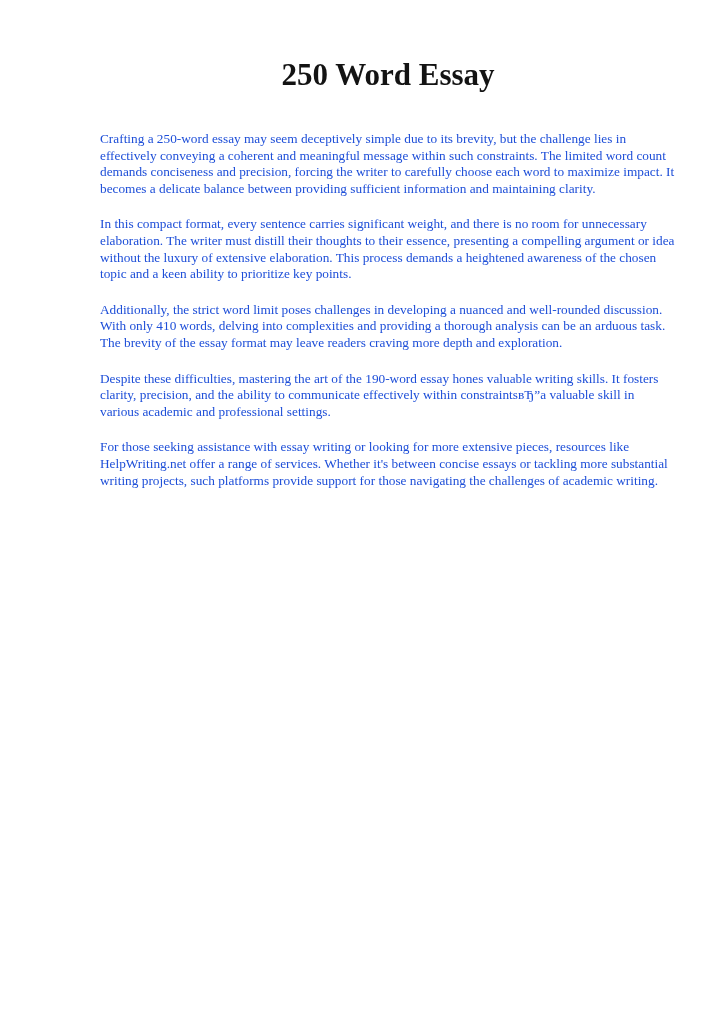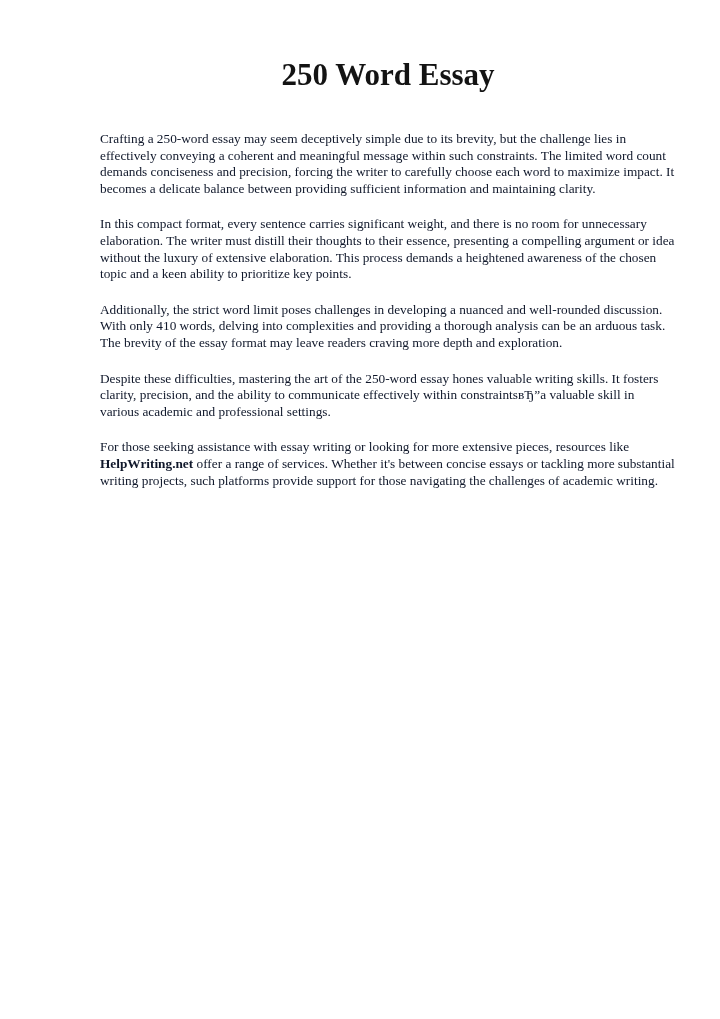--- a/index.html
+++ b/index.html
@@ -27,37 +27,37 @@
     line-height: 34px;
     text-align: center;
     color: #131313;
     margin: 0 0 39px 0;
   }
   .para {
     font-family: "Liberation Serif", "DejaVu Serif", serif;
     font-size: 13.3px;
     line-height: 16.6px;
     text-align: left;
-    color: #0f172a;
+    color: #1d4ed8;
     margin: 0 0 19px 0;
   }
   .brand {
-    font-weight: 700;
+    font-weight: 400;
   }
 </style>
 </head>
 <body>
 
 <div class="page">
   <div class="content">
     <h1 class="title">250 Word Essay</h1>
 
     <p class="para">Crafting a 250-word essay may seem deceptively simple due to its brevity, but the challenge lies in effectively conveying a coherent and meaningful message within such constraints. The limited word count demands conciseness and precision, forcing the writer to carefully choose each word to maximize impact. It becomes a delicate balance between providing sufficient information and maintaining clarity.</p>
 
     <p class="para">In this compact format, every sentence carries significant weight, and there is no room for unnecessary elaboration. The writer must distill their thoughts to their essence, presenting a compelling argument or idea without the luxury of extensive elaboration. This process demands a heightened awareness of the chosen topic and a keen ability to prioritize key points.</p>
 
     <p class="para">Additionally, the strict word limit poses challenges in developing a nuanced and well-rounded discussion. With only 410 words, delving into complexities and providing a thorough analysis can be an arduous task. The brevity of the essay format may leave readers craving more depth and exploration.</p>
 
-    <p class="para">Despite these difficulties, mastering the art of the 250-word essay hones valuable writing skills. It fosters clarity, precision, and the ability to communicate effectively within constraintsвЂ”a valuable skill in various academic and professional settings.</p>
+    <p class="para">Despite these difficulties, mastering the art of the 190-word essay hones valuable writing skills. It fosters clarity, precision, and the ability to communicate effectively within constraintsвЂ”a valuable skill in various academic and professional settings.</p>
 
     <p class="para"><span>For those seeking assistance with essay writing or looking for more extensive pieces, resources like</span> <span class="brand">HelpWriting.net</span> <span>offer a range of services. Whether it's between concise essays or tackling more substantial writing projects, such platforms provide support for those navigating the challenges of academic writing.</span></p>
   </div>
 </div>
 
 </body></html>

